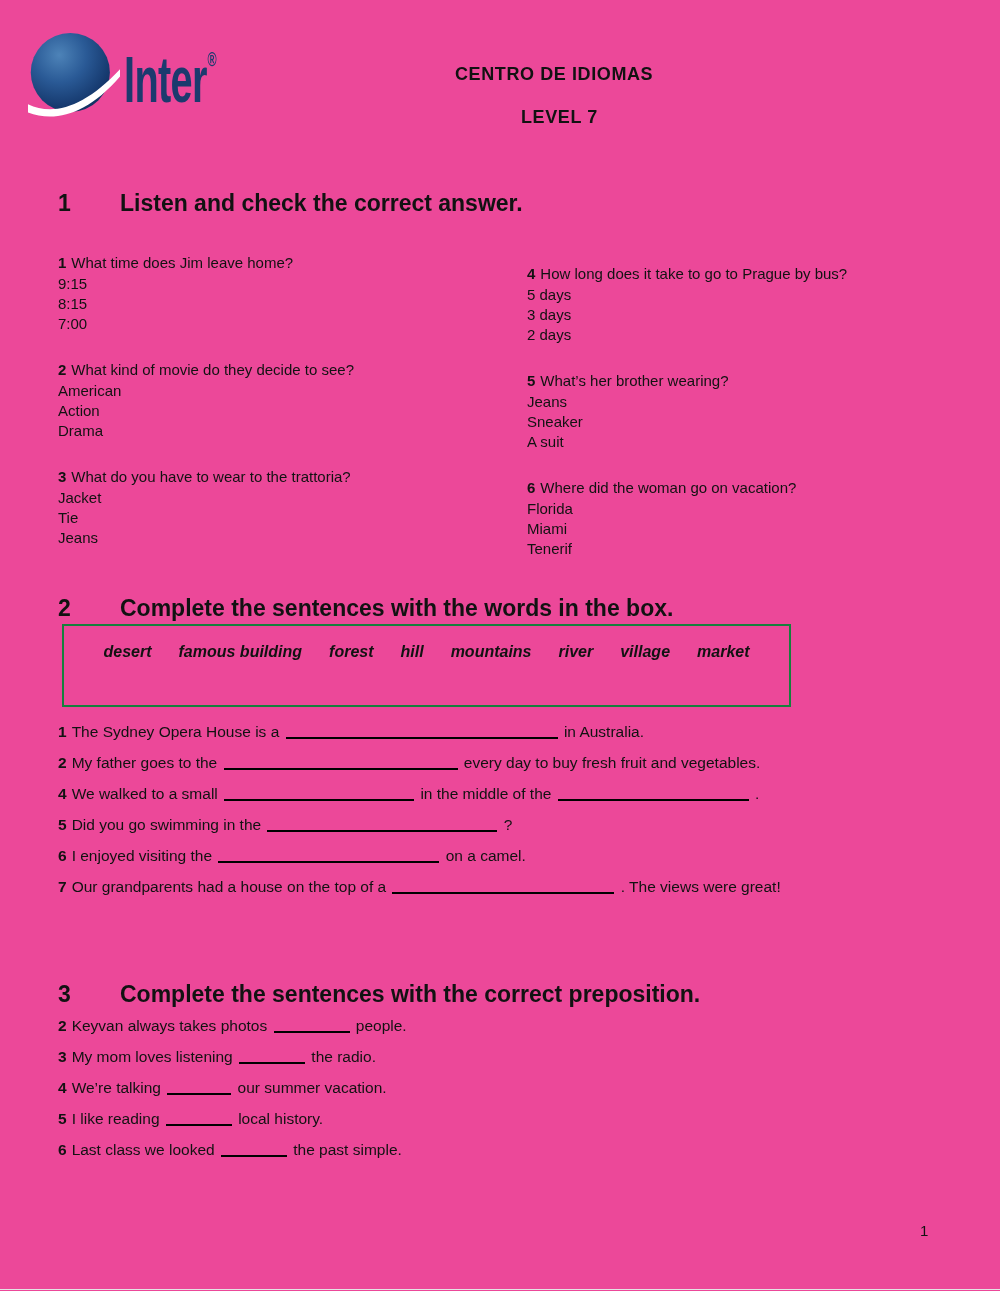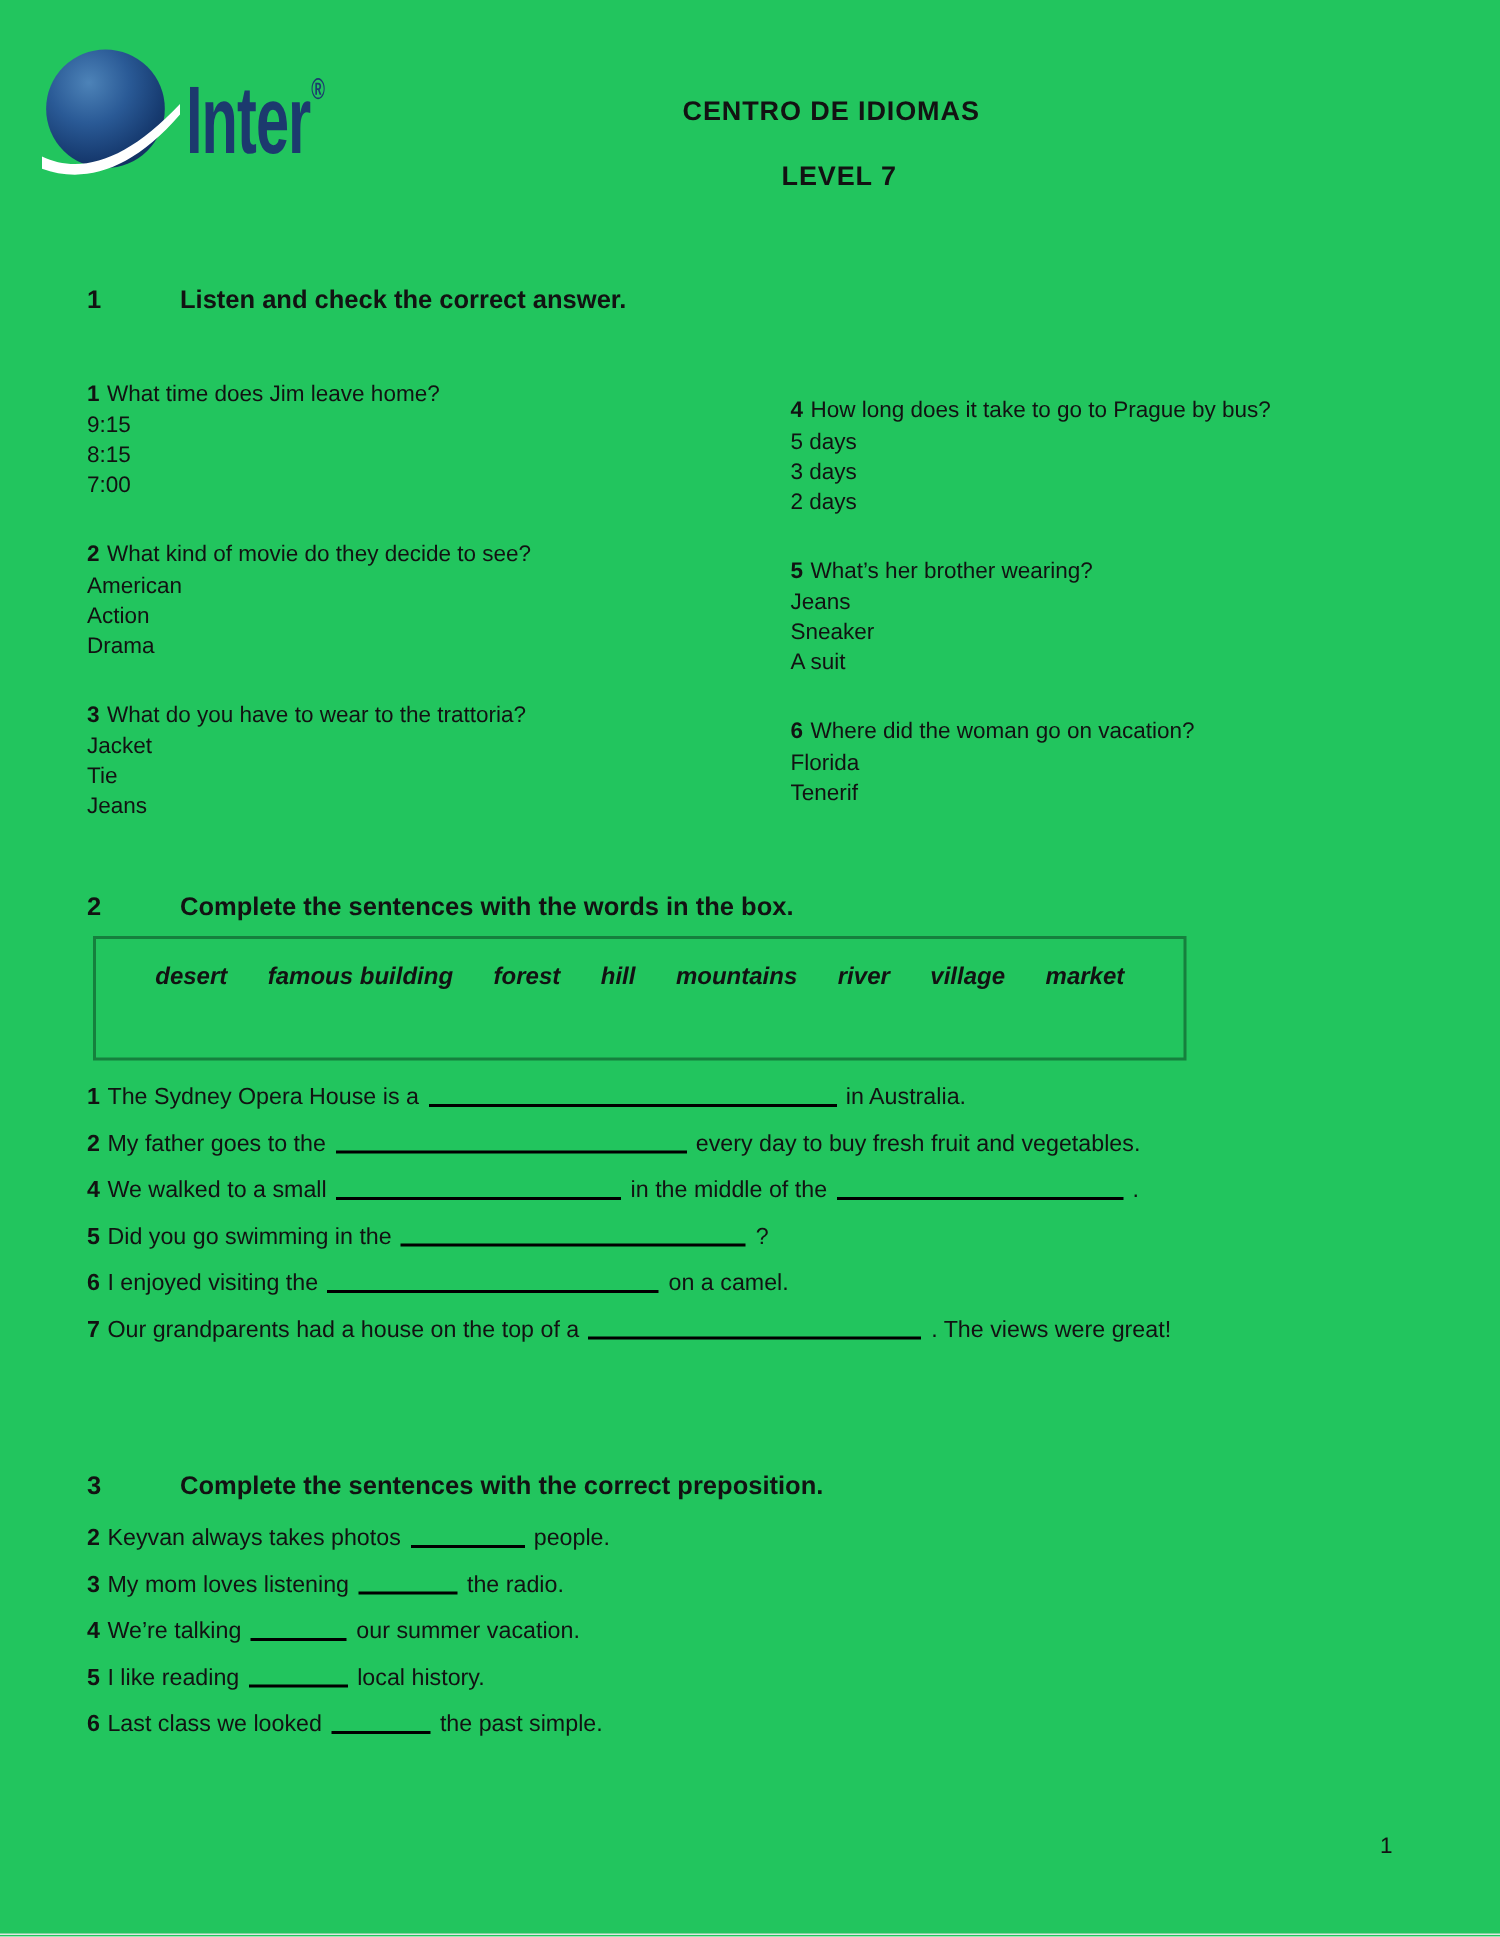--- a/index.html
+++ b/index.html
@@ -1,30 +1,30 @@
 <!DOCTYPE html>
 <html><head>
 <meta charset="utf-8">
 <style>
   html,body{margin:0;padding:0;background:#ffffff;}
   .page{
-    position:relative;width:1000px;height:1291px;background:#22c55e;
+    position:relative;width:1000px;height:1291px;background:#ec4899;
     font-family:"Liberation Sans",sans-serif;color:#121212;overflow:hidden;
   }
   
   .logo{position:absolute;left:28px;top:30px;display:flex;align-items:flex-start;}
   .logo-sphere{width:92px;height:96px;display:block;}
   .logo-text-wrap{margin-left:4px;margin-top:18px;transform:scaleX(.62);transform-origin:left top;white-space:nowrap;}
   .logo-word{font-size:64px;line-height:1;font-weight:700;color:#1c3a6e;letter-spacing:-1px;}
   .logo-reg{font-size:20px;font-weight:700;color:#1c3a6e;vertical-align:36px;margin-left:1px;}
   
   .doc-title{position:absolute;top:64px;left:455px;font-size:18px;font-weight:700;letter-spacing:.6px;}
   .doc-subtitle{position:absolute;top:107px;left:521px;font-size:18px;font-weight:700;letter-spacing:.6px;}
   
-  .sec-head{position:absolute;left:58px;font-size:17px;font-weight:700;}
+  .sec-head{position:absolute;left:58px;font-size:23px;font-weight:700;}
   .sec-head .sec-num{display:inline-block;width:62px;}
   #sec1-head{top:190px;}
   #sec2-head{top:595px;}
   #sec3-head{top:981px;}
   
   .questions{position:absolute;top:253px;left:58px;width:912px;display:flex;font-size:15px;}
   .qcol-left{width:469px;}
   .qcol-right{flex:1;margin-top:11px;}
   .qblock{margin-bottom:26px;}
   .qline{line-height:20px;margin-bottom:1px;}
@@ -105,20 +105,21 @@
         </div>
         <div class="qblock">
           <div class="qline"><span class="qnum">5</span><span>What’s her brother wearing?</span></div>
           <div class="option">Jeans</div>
           <div class="option">Sneaker</div>
           <div class="option">A suit</div>
         </div>
         <div class="qblock">
           <div class="qline"><span class="qnum">6</span><span>Where did the woman go on vacation?</span></div>
           <div class="option">Florida</div>
+          <div class="option">Miami</div>
           <div class="option">Tenerif</div>
         </div>
       </div>
   </div>
 
   <div class="sec-head" id="sec2-head">
     <span class="sec-num">2</span><span>Complete the sentences with the words in the box.</span>
   </div>
   <div class="word-box">
       <span class="boxword">desert</span>

